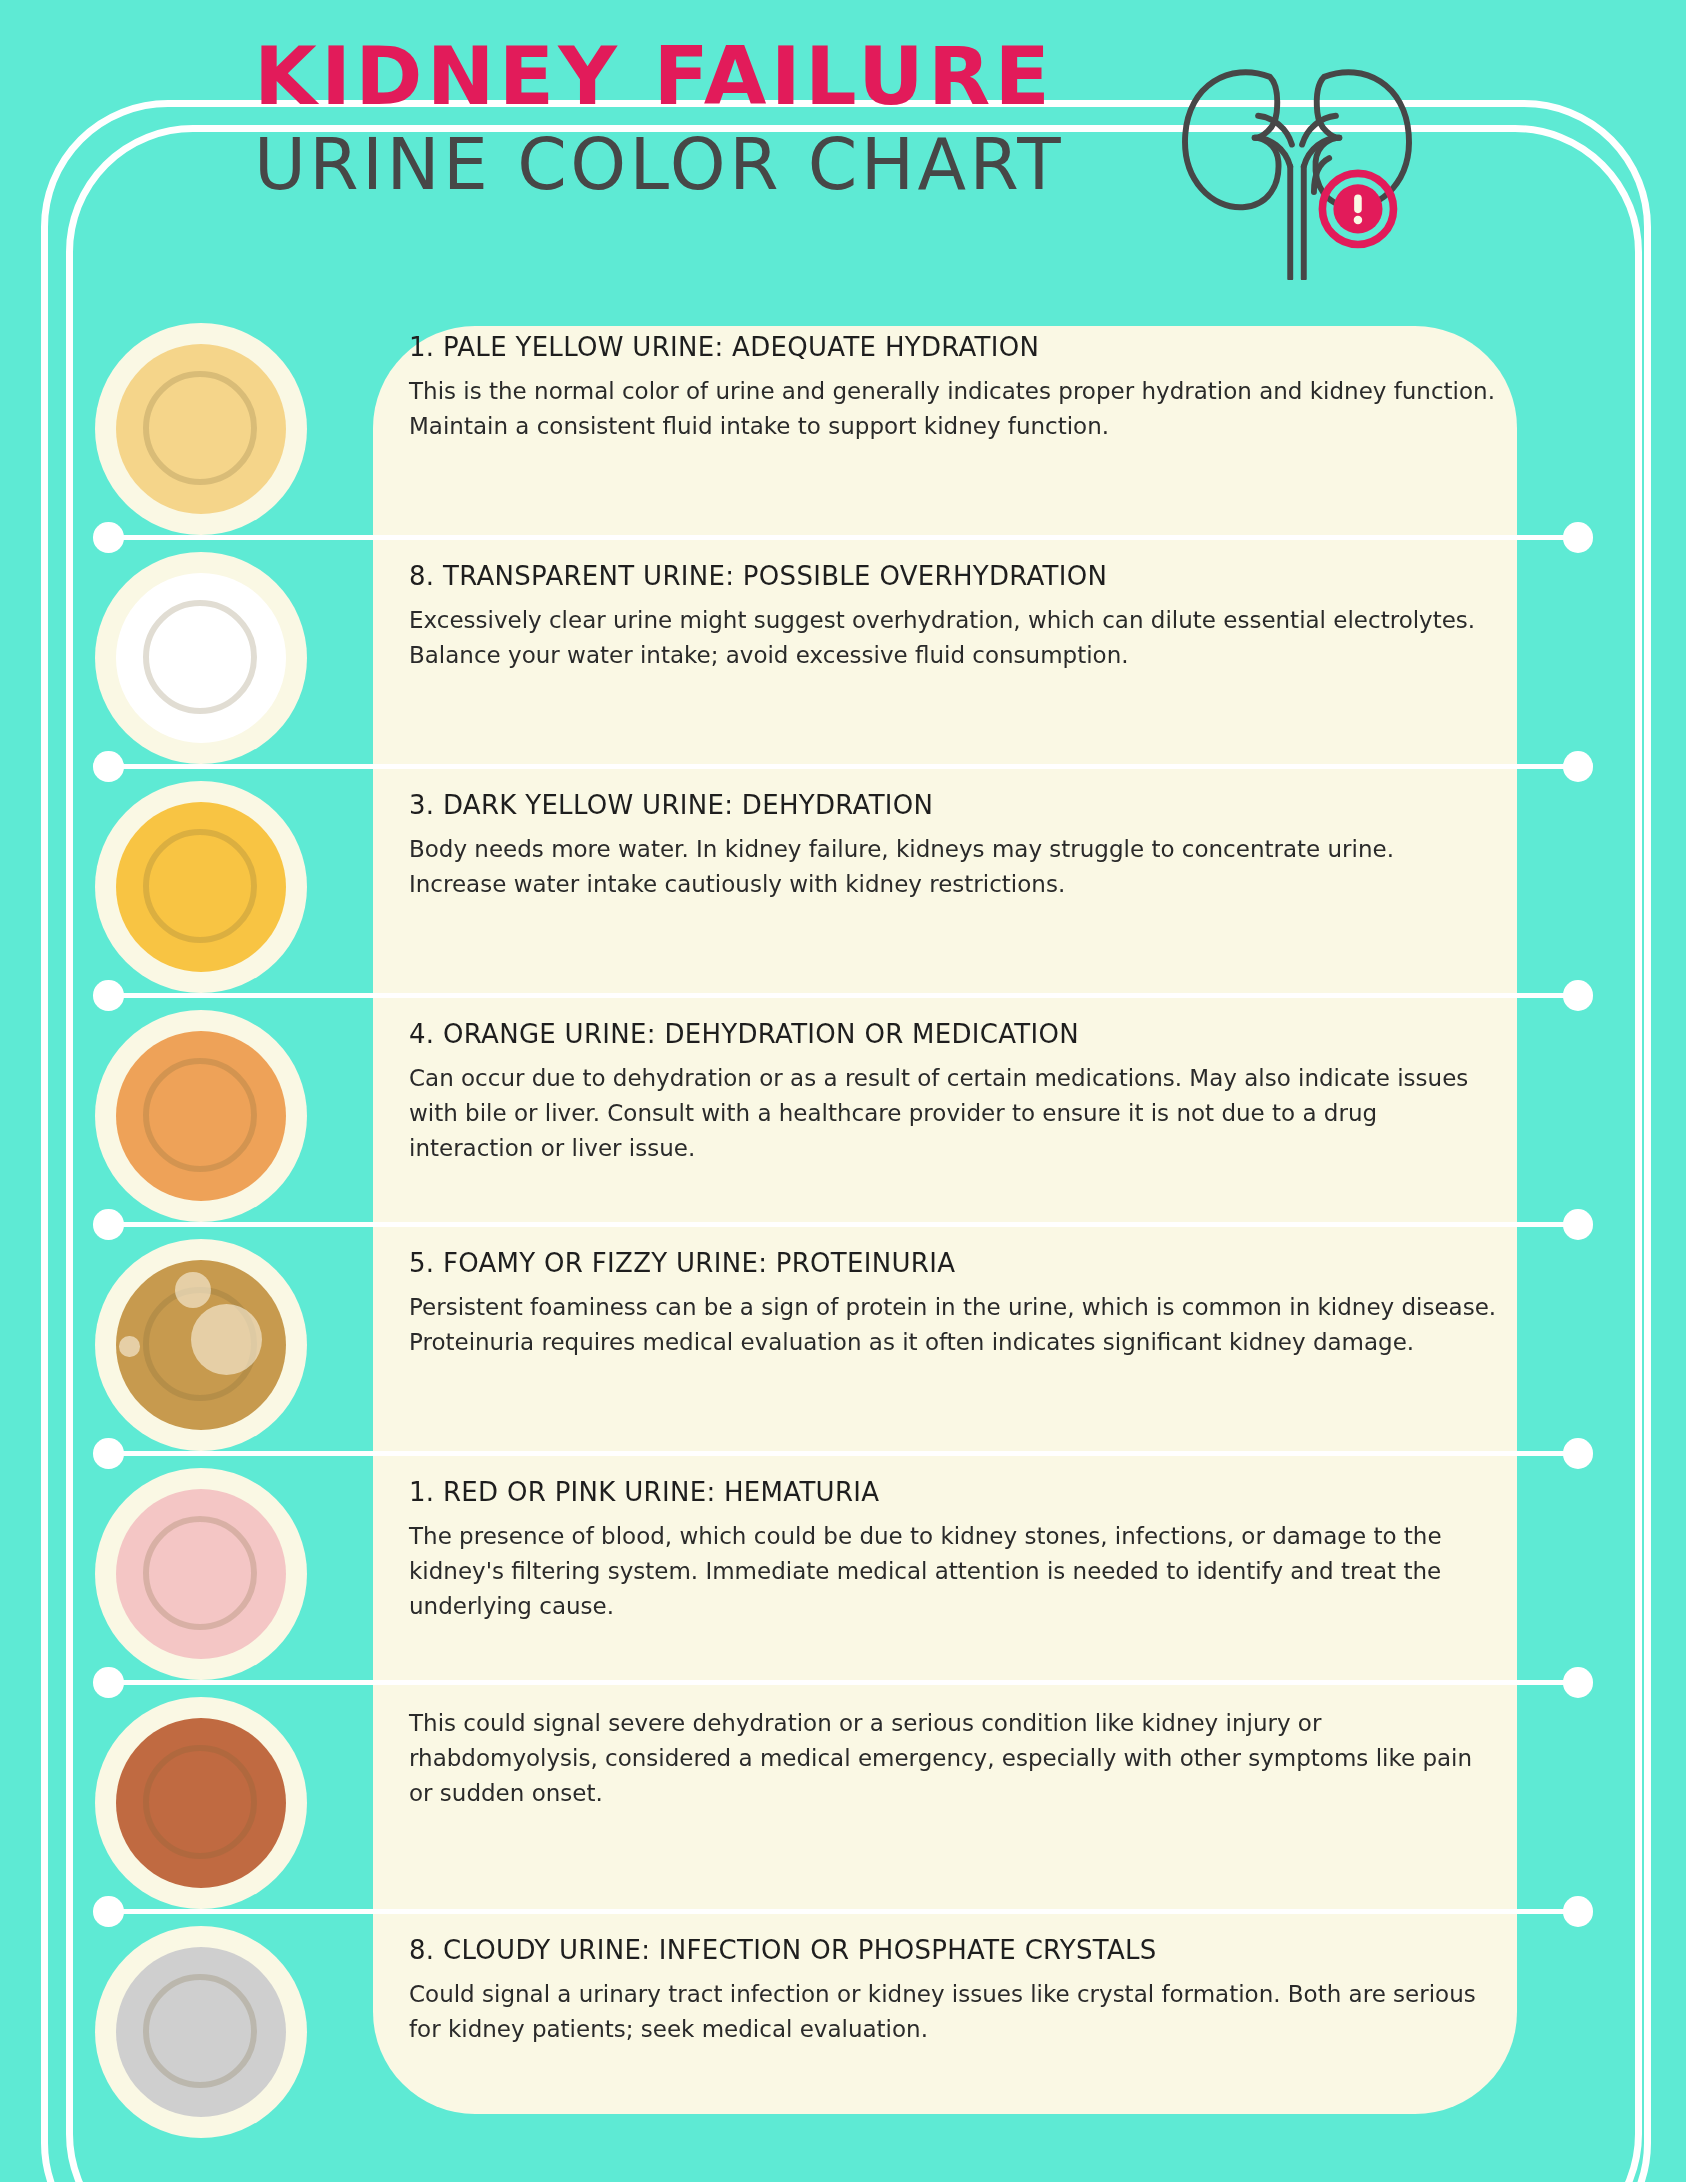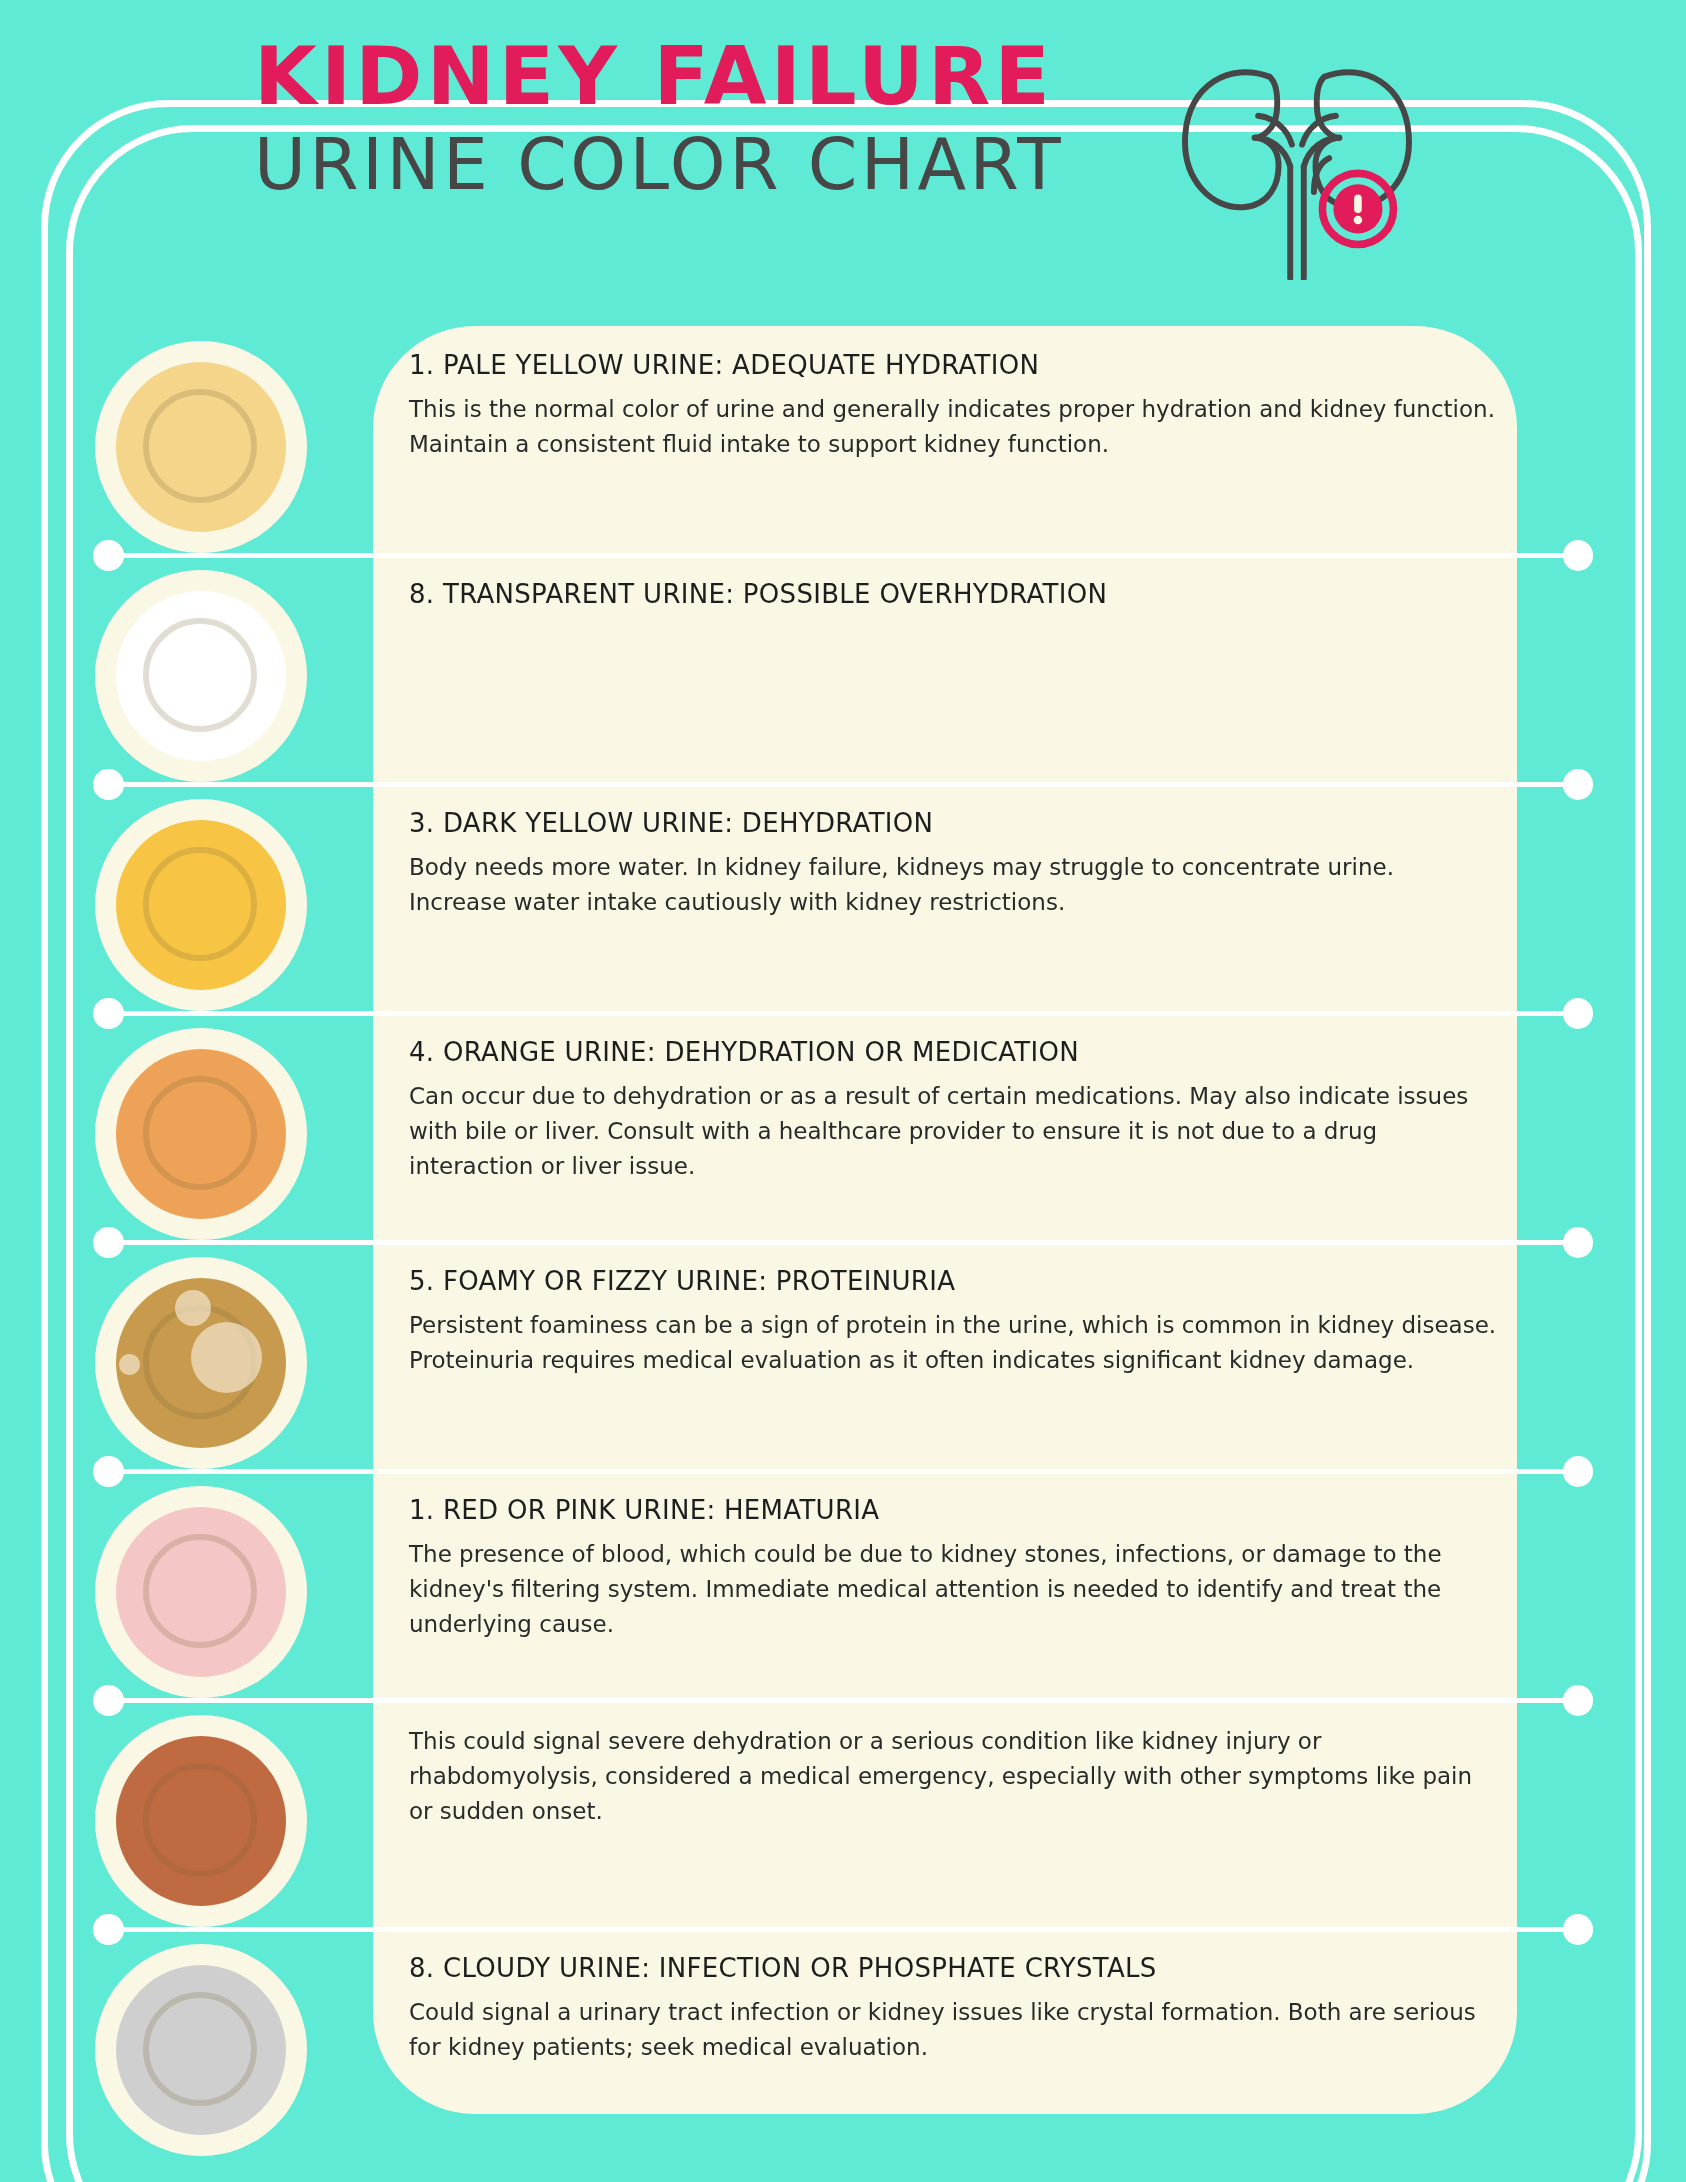--- a/index.html
+++ b/index.html
@@ -90,21 +90,21 @@
     width: 1144px;
     height: 1788px;
     background: #FAF8E4;
     border-radius: 102px;
   }
 
   
   .rows {
     position: absolute;
     left: 0;
-    top: 326px;
+    top: 308px;
     width: 1687px;
   }
   .row {
     position: relative;
     height: 229px;
   }
   .row.row-last { height: 220px; }
 
   .swatch-wrap {
     position: absolute;
@@ -263,20 +263,21 @@
       </div>
       <div class="row">
         <div class="swatch-wrap">
           <div class="halo"></div>
           <div class="disc" style="background: rgb(255, 255, 255);">
             <div class="disc-ring"></div>
           </div>
         </div>
         <div class="content">
           <div class="row-title">8. TRANSPARENT URINE: POSSIBLE OVERHYDRATION</div>
+          <div class="row-desc">Excessively clear urine might suggest overhydration, which can dilute essential electrolytes. Balance your water intake; avoid excessive fluid consumption.</div>
         </div>
         <div class="divider" style="top: 214px;">
           <div class="dot left"></div>
           <div class="line"></div>
           <div class="dot right"></div>
         </div>
       </div>
       <div class="row">
         <div class="swatch-wrap">
           <div class="halo"></div>

